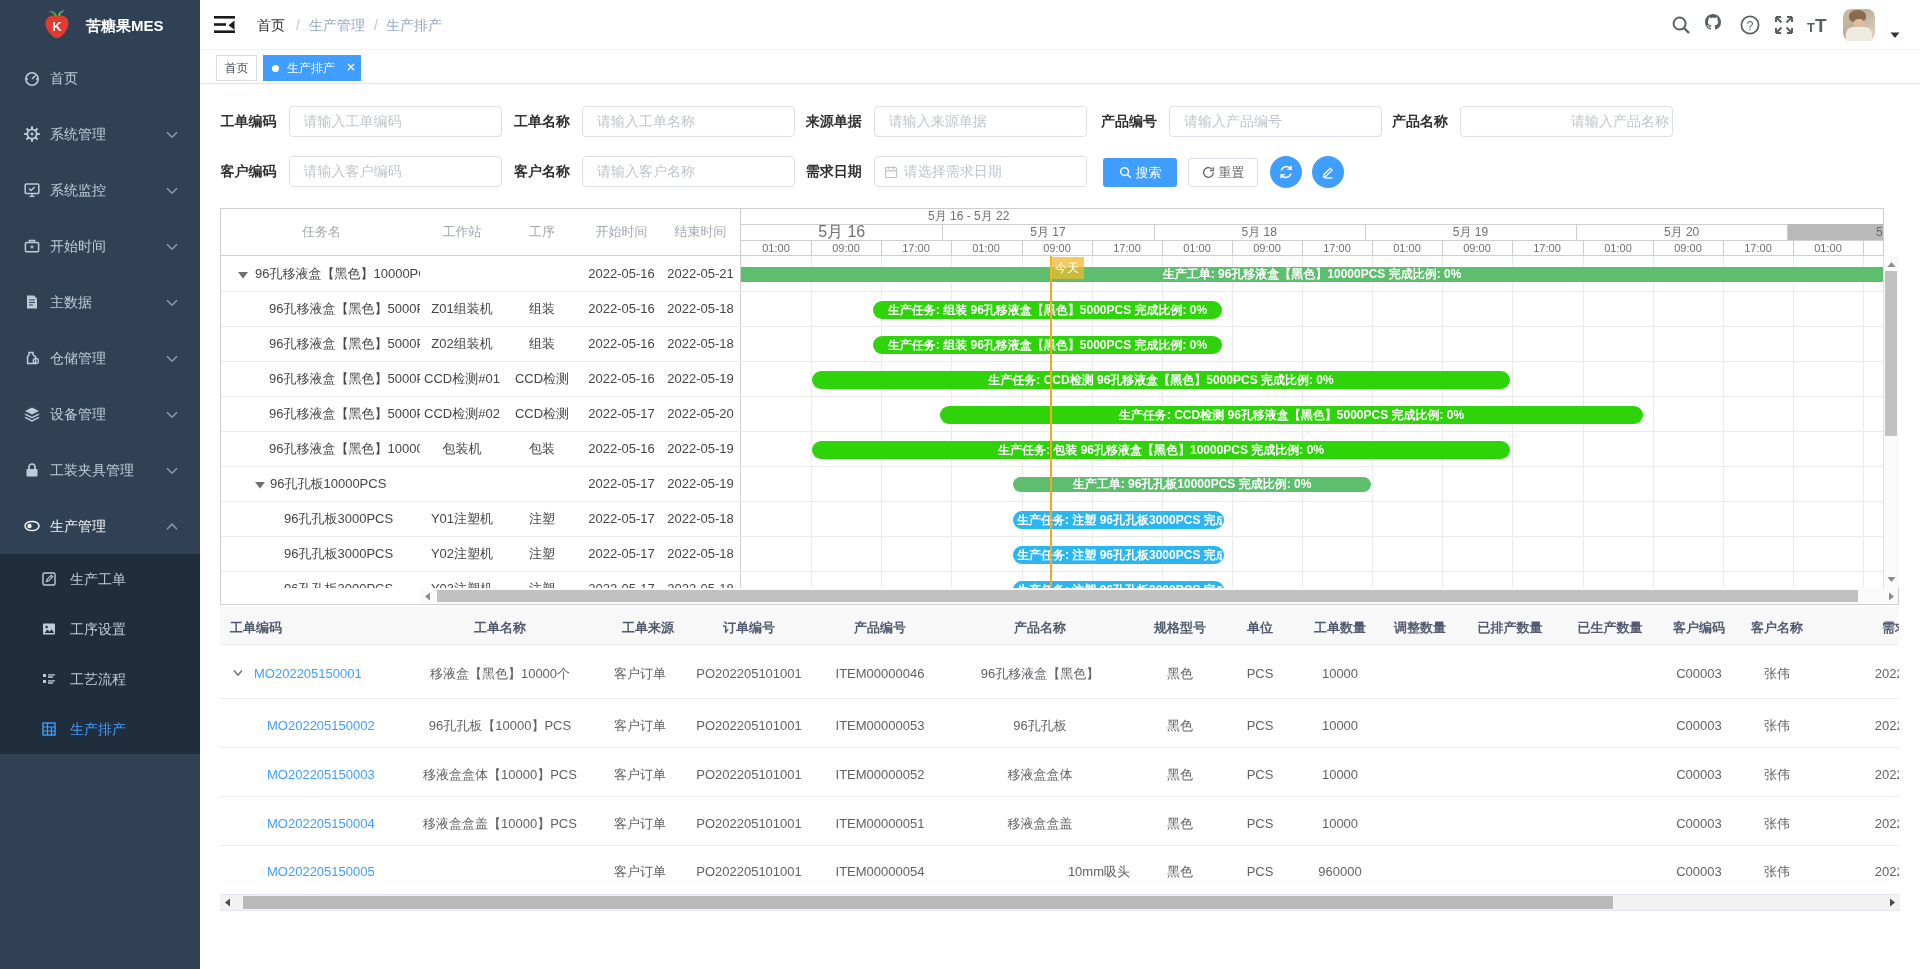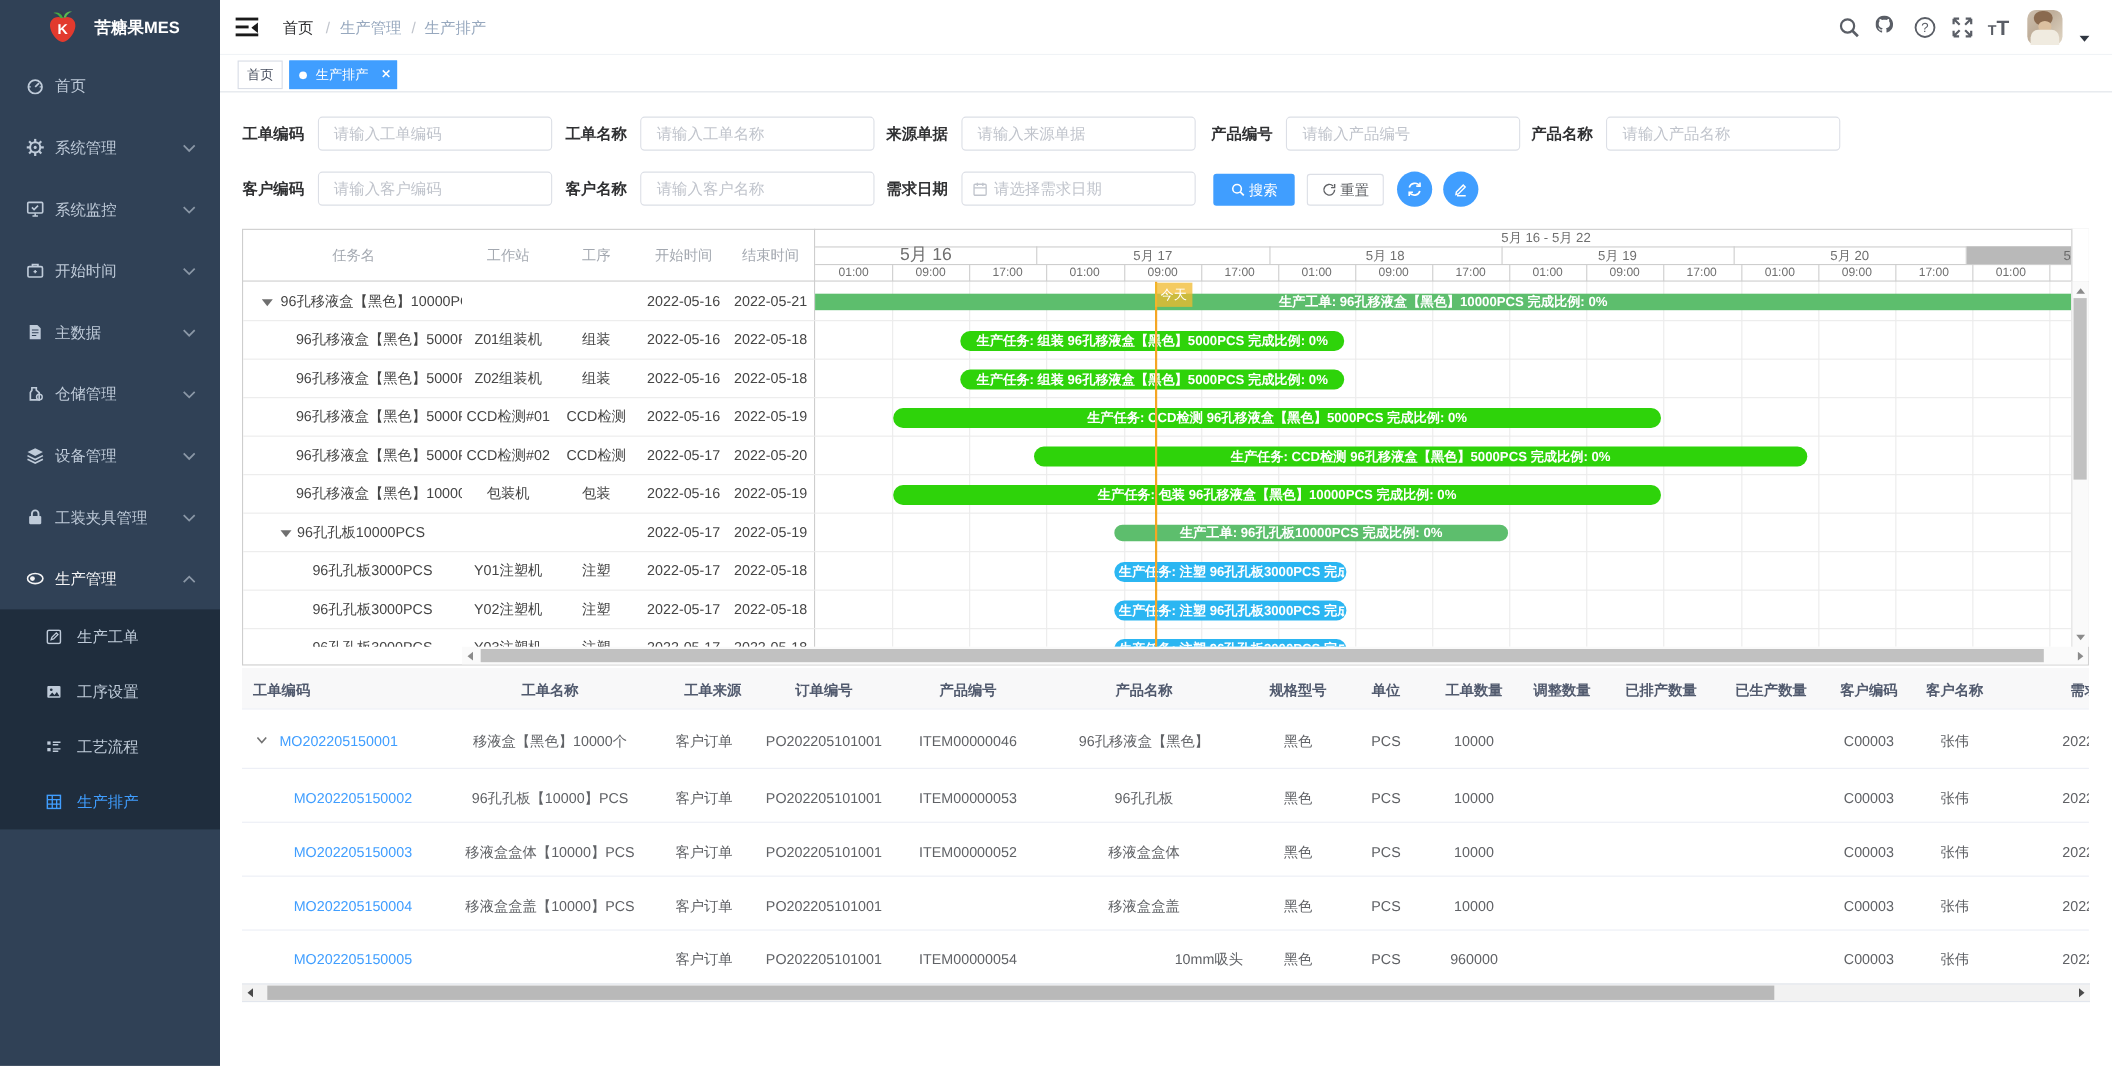--- a/index.html
+++ b/index.html
@@ -233,21 +233,21 @@
 <div class="" style="position:absolute;left:582px;top:105.5px;width:213px;height:31px;border:1px solid #dcdfe6;border-radius:4px;background:#fff;"></div>
 <div class="" style="position:absolute;left:597px;top:105.5px;width:194px;height:31px;font-size:14px;color:#c0c4cc;text-align:left;line-height:31px;white-space:nowrap;font-weight:normal;">请输入工单名称</div>
 <div class="" style="position:absolute;left:793.7px;top:105.5px;width:68px;height:31px;font-size:14px;color:#303133;text-align:right;line-height:31px;white-space:nowrap;font-weight:bold;">来源单据</div>
 <div class="" style="position:absolute;left:873.7px;top:105.5px;width:213px;height:31px;border:1px solid #dcdfe6;border-radius:4px;background:#fff;"></div>
 <div class="" style="position:absolute;left:888.7px;top:105.5px;width:194px;height:31px;font-size:14px;color:#c0c4cc;text-align:left;line-height:31px;white-space:nowrap;font-weight:normal;">请输入来源单据</div>
 <div class="" style="position:absolute;left:1089px;top:105.5px;width:68px;height:31px;font-size:14px;color:#303133;text-align:right;line-height:31px;white-space:nowrap;font-weight:bold;">产品编号</div>
 <div class="" style="position:absolute;left:1169px;top:105.5px;width:213px;height:31px;border:1px solid #dcdfe6;border-radius:4px;background:#fff;"></div>
 <div class="" style="position:absolute;left:1184px;top:105.5px;width:194px;height:31px;font-size:14px;color:#c0c4cc;text-align:left;line-height:31px;white-space:nowrap;font-weight:normal;">请输入产品编号</div>
 <div class="" style="position:absolute;left:1380px;top:105.5px;width:68px;height:31px;font-size:14px;color:#303133;text-align:right;line-height:31px;white-space:nowrap;font-weight:bold;">产品名称</div>
 <div class="" style="position:absolute;left:1460px;top:105.5px;width:213px;height:31px;border:1px solid #dcdfe6;border-radius:4px;background:#fff;"></div>
-<div class="" style="position:absolute;left:1475px;top:105.5px;width:194px;height:31px;font-size:14px;color:#c0c4cc;text-align:left;line-height:31px;white-space:nowrap;font-weight:normal;">请输入产品名称</div>
+<div class="" style="position:absolute;left:1475px;top:105.5px;width:194px;height:31px;font-size:14px;color:#c0c4cc;text-align:right;line-height:31px;white-space:nowrap;font-weight:normal;">请输入产品名称</div>
 <div class="" style="position:absolute;left:208.5px;top:156px;width:68px;height:31px;font-size:14px;color:#303133;text-align:right;line-height:31px;white-space:nowrap;font-weight:bold;">客户编码</div>
 <div class="" style="position:absolute;left:288.5px;top:156px;width:213px;height:31px;border:1px solid #dcdfe6;border-radius:4px;background:#fff;"></div>
 <div class="" style="position:absolute;left:303.5px;top:156px;width:194px;height:31px;font-size:14px;color:#c0c4cc;text-align:left;line-height:31px;white-space:nowrap;font-weight:normal;">请输入客户编码</div>
 <div class="" style="position:absolute;left:502px;top:156px;width:68px;height:31px;font-size:14px;color:#303133;text-align:right;line-height:31px;white-space:nowrap;font-weight:bold;">客户名称</div>
 <div class="" style="position:absolute;left:582px;top:156px;width:213px;height:31px;border:1px solid #dcdfe6;border-radius:4px;background:#fff;"></div>
 <div class="" style="position:absolute;left:597px;top:156px;width:194px;height:31px;font-size:14px;color:#c0c4cc;text-align:left;line-height:31px;white-space:nowrap;font-weight:normal;">请输入客户名称</div>
 <div class="" style="position:absolute;left:793.7px;top:156px;width:68px;height:31px;font-size:14px;color:#303133;text-align:right;line-height:31px;white-space:nowrap;font-weight:bold;">需求日期</div>
 <div class="" style="position:absolute;left:873.7px;top:156px;width:213px;height:31px;border:1px solid #dcdfe6;border-radius:4px;background:#fff;"></div>
 <div class="" style="position:absolute;left:883.7px;top:165px;width:14px;height:14px;">
     <svg width="14" height="14" viewBox="0 0 14 14" style="display:block">
@@ -283,21 +283,21 @@
 <div class="" style="position:absolute;left:220px;top:208px;width:1679px;height:397px;border:1px solid #cecece;background:#fff;"></div>
 <div class="" style="position:absolute;left:220px;top:255px;width:1679px;height:1px;background:#cecece;"></div>
 <div class="" style="position:absolute;left:221px;top:209px;width:201px;height:46px;font-size:13px;color:#a3a8b0;text-align:center;line-height:46px;white-space:nowrap;font-weight:normal;">任务名</div>
 <div class="" style="position:absolute;left:422px;top:209px;width:80px;height:46px;font-size:13px;color:#a3a8b0;text-align:center;line-height:46px;white-space:nowrap;font-weight:normal;">工作站</div>
 <div class="" style="position:absolute;left:502px;top:209px;width:80px;height:46px;font-size:13px;color:#a3a8b0;text-align:center;line-height:46px;white-space:nowrap;font-weight:normal;">工序</div>
 <div class="" style="position:absolute;left:582px;top:209px;width:79px;height:46px;font-size:13px;color:#a3a8b0;text-align:center;line-height:46px;white-space:nowrap;font-weight:normal;">开始时间</div>
 <div class="" style="position:absolute;left:661px;top:209px;width:79px;height:46px;font-size:13px;color:#a3a8b0;text-align:center;line-height:46px;white-space:nowrap;font-weight:normal;">结束时间</div>
 <div class="" style="position:absolute;left:740px;top:208px;width:1px;height:380px;background:#cecece;"></div>
 <div class="" style="position:absolute;left:741px;top:224px;width:1142px;height:1px;background:#cecece;"></div>
 <div class="" style="position:absolute;left:741px;top:240px;width:1142px;height:1px;background:#cecece;"></div>
-<div class="" style="position:absolute;left:741px;top:209px;width:1142px;height:15px;font-size:12px;color:#6f6f6f;text-align:center;line-height:15px;white-space:nowrap;font-weight:normal;text-indent:187px;">5月 16 - 5月 22</div>
+<div class="" style="position:absolute;left:741px;top:209px;width:1142px;height:15px;font-size:12px;color:#6f6f6f;line-height:15px;white-space:nowrap;font-weight:normal;text-indent:187px;">5月 16 - 5月 22</div>
 <div class="" style="position:absolute;left:741px;top:224px;width:201.39999999999998px;height:16px;font-size:16px;color:#6f6f6f;text-align:center;line-height:16px;white-space:nowrap;font-weight:normal;">5月 16</div>
 <div class="" style="position:absolute;left:942.4px;top:224px;width:1px;height:16px;background:#cecece;"></div>
 <div class="" style="position:absolute;left:942.4px;top:224px;width:211.19999999999993px;height:16px;font-size:12px;color:#6f6f6f;text-align:center;line-height:16px;white-space:nowrap;font-weight:normal;">5月 17</div>
 <div class="" style="position:absolute;left:1153.6px;top:224px;width:1px;height:16px;background:#cecece;"></div>
 <div class="" style="position:absolute;left:1153.6px;top:224px;width:211.20000000000005px;height:16px;font-size:12px;color:#6f6f6f;text-align:center;line-height:16px;white-space:nowrap;font-weight:normal;">5月 18</div>
 <div class="" style="position:absolute;left:1364.8px;top:224px;width:1px;height:16px;background:#cecece;"></div>
 <div class="" style="position:absolute;left:1364.8px;top:224px;width:211.20000000000005px;height:16px;font-size:12px;color:#6f6f6f;text-align:center;line-height:16px;white-space:nowrap;font-weight:normal;">5月 19</div>
 <div class="" style="position:absolute;left:1576.0px;top:224px;width:1px;height:16px;background:#cecece;"></div>
 <div class="" style="position:absolute;left:1576.0px;top:224px;width:211.20000000000005px;height:16px;font-size:12px;color:#6f6f6f;text-align:center;line-height:16px;white-space:nowrap;font-weight:normal;">5月 20</div>
 <div class="" style="position:absolute;left:1787.2px;top:224px;width:1px;height:16px;background:#cecece;"></div>
@@ -526,20 +526,21 @@
 <div class="" style="position:absolute;left:950px;top:143px;width:180px;height:49px;font-size:13px;color:#606266;text-align:center;line-height:49px;white-space:nowrap;font-weight:normal;">PCS</div>
 <div class="" style="position:absolute;left:1030px;top:143px;width:180px;height:49px;font-size:13px;color:#606266;text-align:center;line-height:49px;white-space:nowrap;font-weight:normal;">10000</div>
 <div class="" style="position:absolute;left:1389px;top:143px;width:180px;height:49px;font-size:13px;color:#606266;text-align:center;line-height:49px;white-space:nowrap;font-weight:normal;">C00003</div>
 <div class="" style="position:absolute;left:1467px;top:143px;width:180px;height:49px;font-size:13px;color:#606266;text-align:center;line-height:49px;white-space:nowrap;font-weight:normal;">张伟</div>
 <div class="" style="position:absolute;left:1598px;top:143px;width:180px;height:49px;font-size:13px;color:#606266;text-align:center;line-height:49px;white-space:nowrap;font-weight:normal;">2022-05-21</div>
 <div class="" style="position:absolute;left:0px;top:238px;width:1700px;height:1px;background:#ebeef5;"></div>
 <div class="" style="position:absolute;left:47px;top:192px;width:120px;height:49px;font-size:13px;color:#409eff;text-align:left;line-height:49px;white-space:nowrap;font-weight:normal;">MO202205150004</div>
 <div class="" style="position:absolute;left:190px;top:192px;width:180px;height:49px;font-size:13px;color:#606266;text-align:center;line-height:49px;white-space:nowrap;font-weight:normal;">移液盒盒盖【10000】PCS</div>
 <div class="" style="position:absolute;left:330px;top:192px;width:180px;height:49px;font-size:13px;color:#606266;text-align:center;line-height:49px;white-space:nowrap;font-weight:normal;">客户订单</div>
 <div class="" style="position:absolute;left:439px;top:192px;width:180px;height:49px;font-size:13px;color:#606266;text-align:center;line-height:49px;white-space:nowrap;font-weight:normal;">PO202205101001</div>
+<div class="" style="position:absolute;left:570px;top:192px;width:180px;height:49px;font-size:13px;color:#606266;text-align:center;line-height:49px;white-space:nowrap;font-weight:normal;">ITEM00000051</div>
 <div class="" style="position:absolute;left:730px;top:192px;width:180px;height:49px;font-size:13px;color:#606266;text-align:center;line-height:49px;white-space:nowrap;font-weight:normal;">移液盒盒盖</div>
 <div class="" style="position:absolute;left:870px;top:192px;width:180px;height:49px;font-size:13px;color:#606266;text-align:center;line-height:49px;white-space:nowrap;font-weight:normal;">黑色</div>
 <div class="" style="position:absolute;left:950px;top:192px;width:180px;height:49px;font-size:13px;color:#606266;text-align:center;line-height:49px;white-space:nowrap;font-weight:normal;">PCS</div>
 <div class="" style="position:absolute;left:1030px;top:192px;width:180px;height:49px;font-size:13px;color:#606266;text-align:center;line-height:49px;white-space:nowrap;font-weight:normal;">10000</div>
 <div class="" style="position:absolute;left:1389px;top:192px;width:180px;height:49px;font-size:13px;color:#606266;text-align:center;line-height:49px;white-space:nowrap;font-weight:normal;">C00003</div>
 <div class="" style="position:absolute;left:1467px;top:192px;width:180px;height:49px;font-size:13px;color:#606266;text-align:center;line-height:49px;white-space:nowrap;font-weight:normal;">张伟</div>
 <div class="" style="position:absolute;left:1598px;top:192px;width:180px;height:49px;font-size:13px;color:#606266;text-align:center;line-height:49px;white-space:nowrap;font-weight:normal;">2022-05-21</div>
 
 <div class="" style="position:absolute;left:47px;top:241px;width:120px;height:48px;font-size:13px;color:#409eff;text-align:left;line-height:48px;white-space:nowrap;font-weight:normal;">MO202205150005</div>
 <div class="" style="position:absolute;left:330px;top:241px;width:180px;height:48px;font-size:13px;color:#606266;text-align:center;line-height:48px;white-space:nowrap;font-weight:normal;">客户订单</div>

